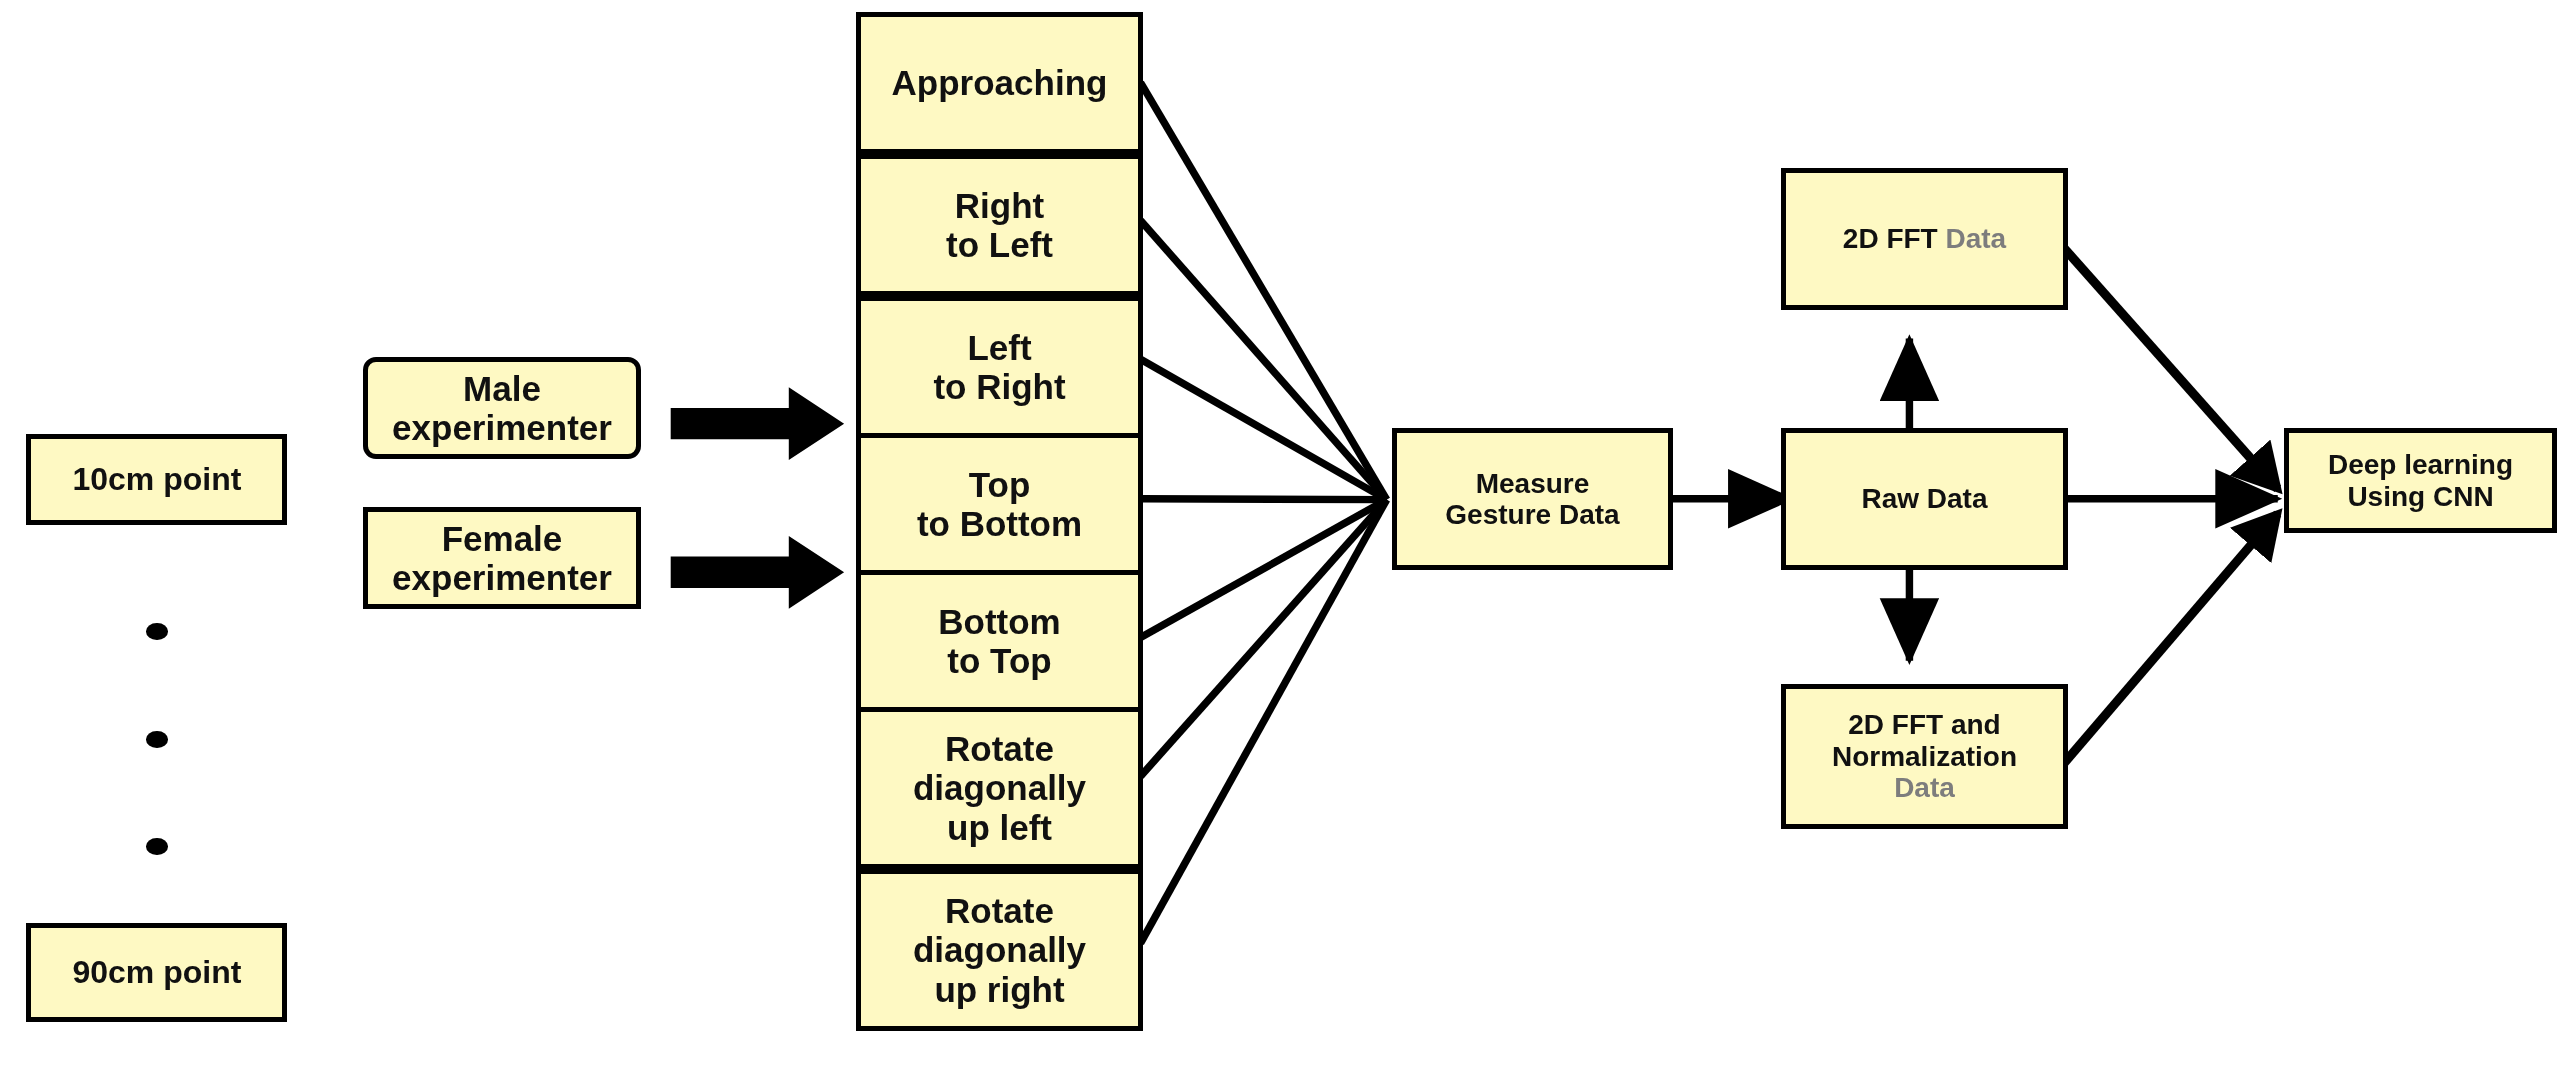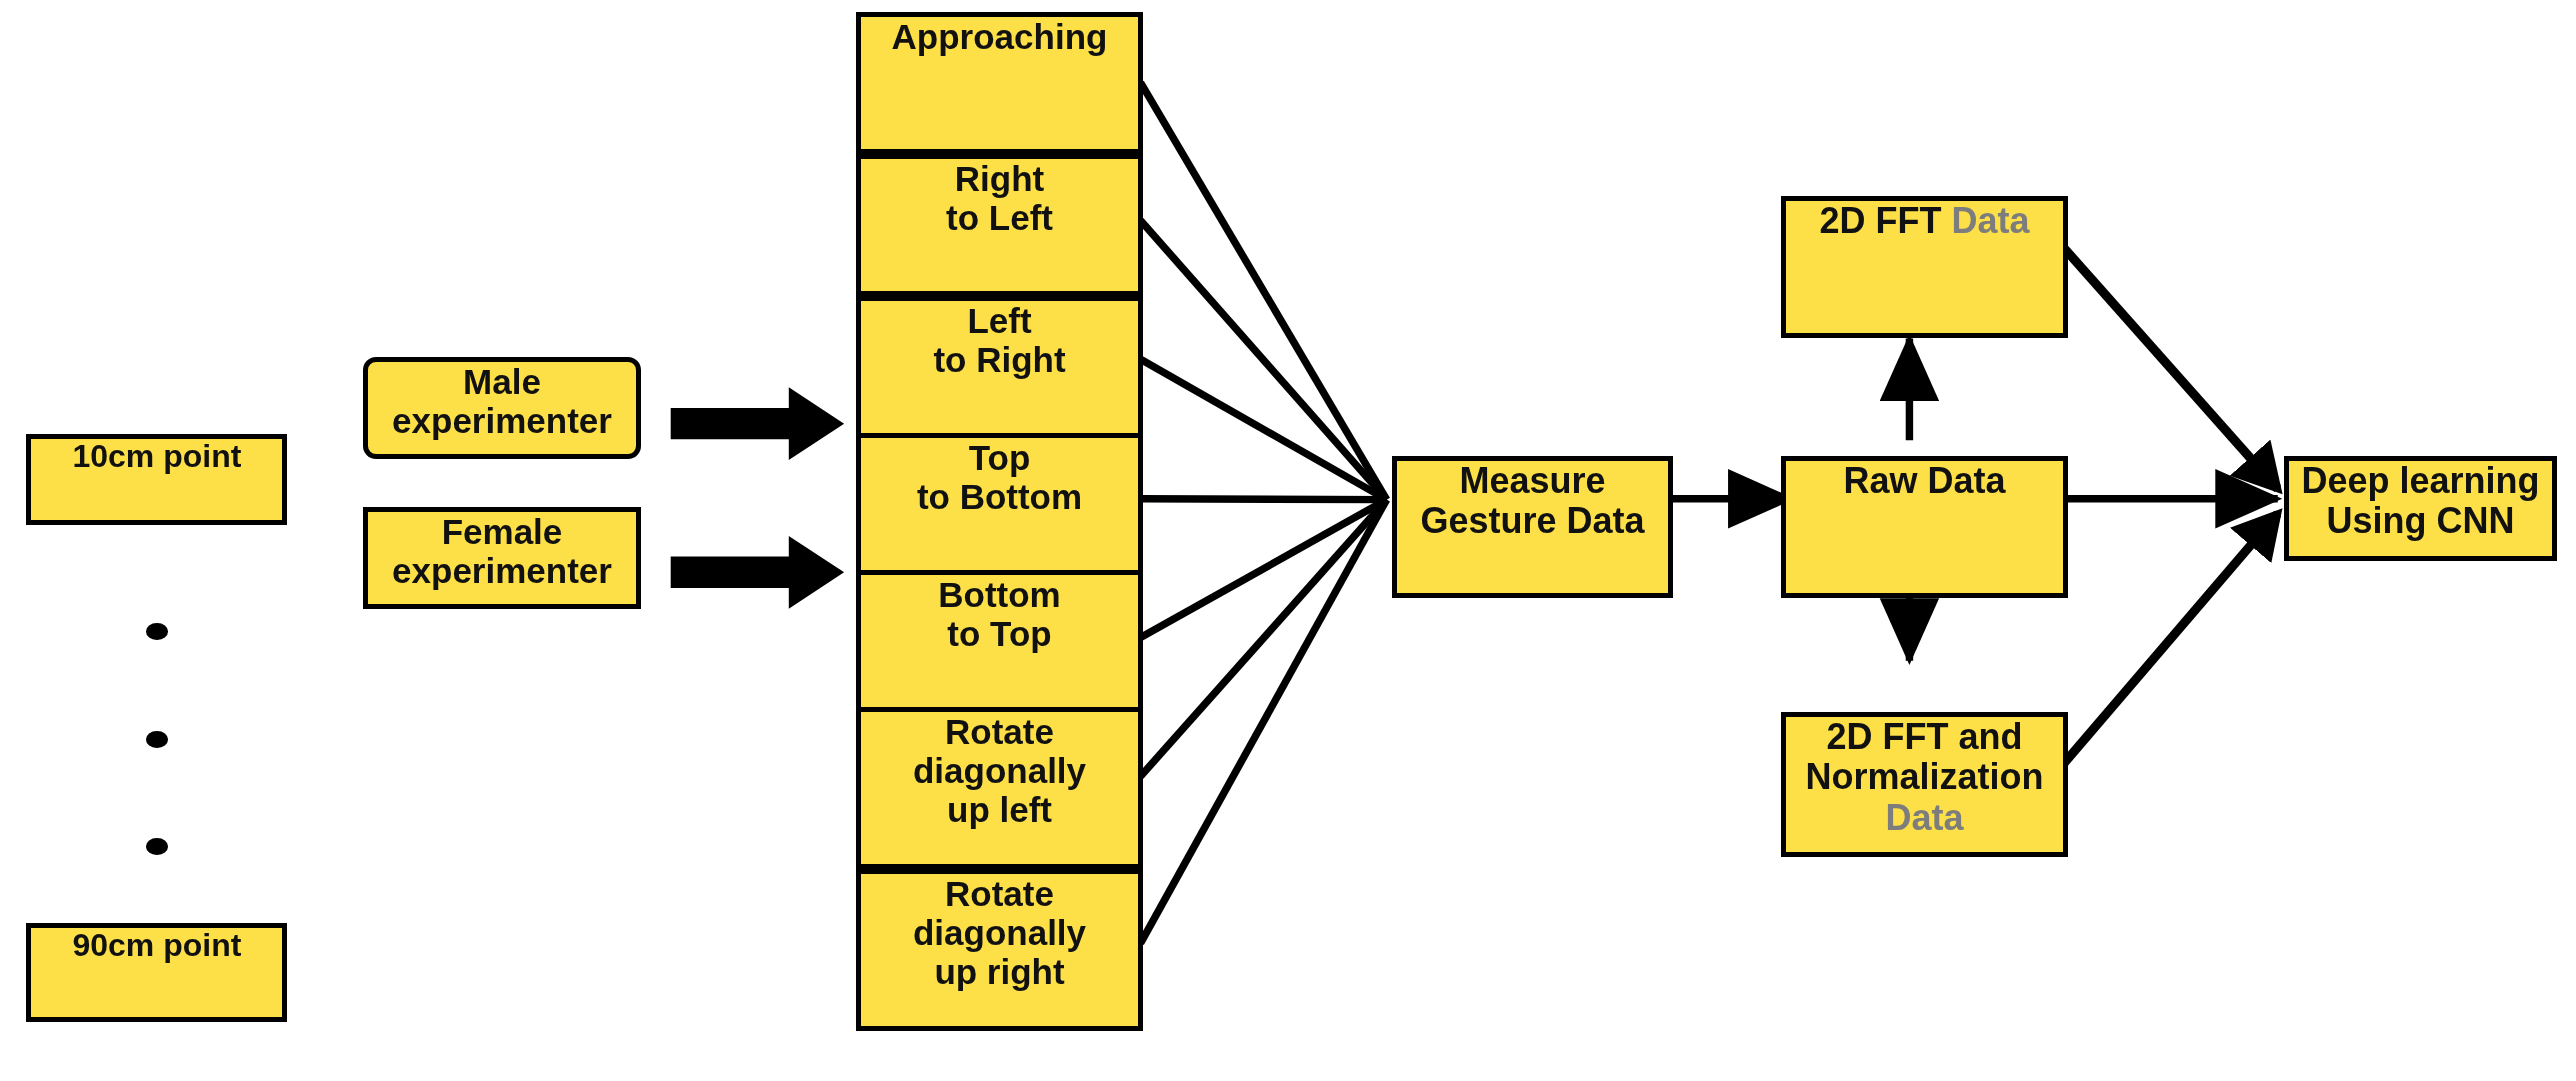--- a/index.html
+++ b/index.html
@@ -12,23 +12,23 @@
     width: 2576px;
     height: 1081px;
     background: #ffffff;
     font-family: "Liberation Sans", sans-serif;
     overflow: hidden;
   }
   .box {
     position: absolute;
     box-sizing: border-box;
     border: 5px solid #000000;
-    background: #fde047;
+    background: #fef9c3;
     display: flex;
-    align-items: flex-start;
+    align-items: center;
     justify-content: center;
     text-align: center;
     color: #111111;
     font-weight: bold;
     line-height: 1.12;
     z-index: 3;
   }
   .box .lines {
     display: block;
     width: 100%;
@@ -40,21 +40,21 @@
   
   .dist-box { font-size: 32px; }
 
   
   .exp-box { font-size: 35px; }
 
   
   .gest-box { font-size: 35px; }
 
   
-  .pipe-box { font-size: 36px; margin-top: 28px; }
+  .pipe-box { font-size: 28px; }
 
   .muted { color: #7d7d7d; }
 
   .vdots {
     position: absolute;
     z-index: 2;
   }
   .vdot {
     position: absolute;
     width: 21.5px;

